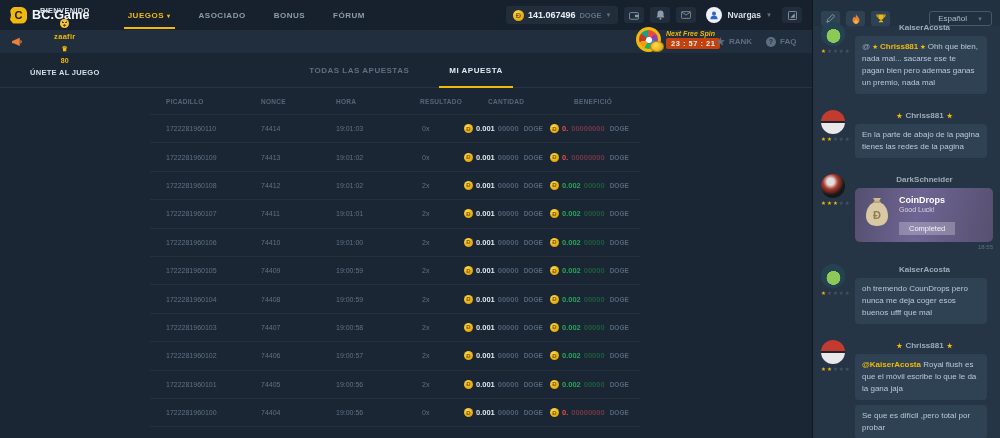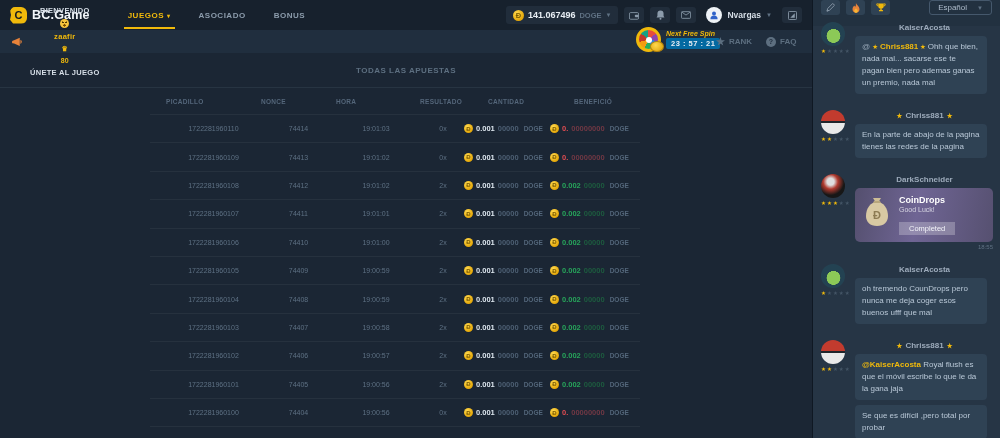--- a/index.html
+++ b/index.html
@@ -43,54 +43,54 @@
                 radial-gradient(circle at 68% 38%, #4a3400 11%, transparent 13%),
                 radial-gradient(circle at 50% 70%, #7a4b00 15%, transparent 17%), #f7c53c; }
   .spin { position:absolute; left:636px; top:-3px; display:flex; align-items:center; gap:5px; cursor:pointer; }
   .wheel { width:25px; height:25px; border-radius:50%; border:3px solid #f0b90b; position:relative; flex-shrink:0;
     background:conic-gradient(#e74c3c 0 14%,#8e44ad 14% 28%,#2e86de 28% 43%,#27ae60 43% 57%,#f39c12 57% 71%,#c0392b 71% 86%,#16a085 86% 100%); }
   .wheel::after { content:""; position:absolute; left:50%; top:50%; width:6px; height:6px; margin:-3px 0 0 -3px; border-radius:50%; background:#fff; }
   .wheel::before { content:""; position:absolute; right:-6px; bottom:-3px; width:12px; height:9px; border-radius:50%;
     background:radial-gradient(circle at 40% 35%,#ffd84d,#d99e06); border:1px solid #b8860b; }
   .spin-col { display:flex; flex-direction:column; gap:1px; }
   .spin-label { font-size:7px; font-weight:bold; font-style:italic; color:#f0b90b; }
-  .spin-timer { background:#0369a1; border-radius:2px; padding:1px 5px; font-size:7.5px; font-weight:bold; color:#e8eef4; letter-spacing:.5px; }
+  .spin-timer { background:#c2410c; border-radius:2px; padding:1px 5px; font-size:7.5px; font-weight:bold; color:#e8eef4; letter-spacing:.5px; }
   .w-link { position:absolute; display:flex; align-items:center; gap:4px; font-size:8px; font-weight:bold; color:#5d6f80; cursor:pointer; }
   .w-link.rank { left:716px; }
   .w-link.faq { left:766px; }
   .star-glyph { font-size:10px; line-height:1; }
   .q-circle { width:10px; height:10px; border-radius:50%; background:#5d6f80; color:#202e3e; font-size:7px; font-weight:bold;
     display:inline-flex; align-items:center; justify-content:center; }
 
   
   .content { flex:1; background:#1b2634; }
   .tabs { height:35px; display:flex; justify-content:center; align-items:center; gap:40px; border-bottom:1px solid #27344226; border-bottom:1px solid #273442; }
   .tab { position:relative; height:100%; display:flex; align-items:center; font-size:8px; font-weight:bold;
     letter-spacing:.5px; color:#5d6f80; cursor:pointer; }
   .tab.active { color:#e2e9f0; }
   .tab.active::after { content:""; position:absolute; left:-10px; right:-10px; bottom:-1px; height:2px; background:#f0b90b; }
   .tbody { margin-left:150px; width:490px; }
   .grid { display:grid; grid-template-columns:95px 75px 80px 48px 86px 90px; align-items:center; padding-left:16px; }
   .thead { height:26px; font-size:6.5px; font-weight:bold; color:#54667a; letter-spacing:.3px; }
   .thead .h5,.thead .h6 { padding-left:24px; }
   .thead .h4 { padding-left:4px; }
-  .trow { height:28.4px; font-size:7px; color:#5e7184; border-top:1px solid rgba(255,255,255,.05); cursor:pointer;text-align:center; }
+  .trow { height:28.4px; font-size:7px; color:#5e7184; border-top:1px solid rgba(255,255,255,.05); cursor:pointer; }
   .tbody { border-bottom:1px solid rgba(255,255,255,.05); }
   .c-result { padding-left:6px; }
   .c-money { display:flex; align-items:center; gap:3px; white-space:nowrap; }
   .c-money .coin { width:9px; height:9px; font-size:6px; }
   .m-main { font-size:7.5px; font-weight:bold; color:#dce5ed; }
   .m-dim { font-size:7.5px; font-weight:bold; color:#4d5f73; }
   .m-unit { font-size:6.5px; font-weight:bold; color:#53667a; margin-left:2px; }
   .win .m-main { color:#27a55b; } .win .m-dim { color:#1d5c3f; }
   .lose .m-main { color:#e14d52; } .lose .m-dim { color:#713844; }
 
   
   .sidebar { width:188px; background:#263545; border-left:1px solid #0f1823; display:flex; flex-direction:column; }
-  .sb-header { height:26px; display:flex; align-items:flex-start; gap:6px; padding:0 8px; flex-shrink:0; background:#223140; }
+  .sb-header { height:26px; display:flex; align-items:flex-end; gap:6px; padding:0 8px; flex-shrink:0; background:#223140; }
   .sb-icon-btn { width:19px; height:15px; border-radius:3px; background:#2f4254; display:flex; align-items:center; justify-content:center; cursor:pointer; }
   .lang-btn { margin-left:auto; display:flex; align-items:center; gap:10px; border:1px solid #45586c; border-radius:3px;
     padding:2px 8px; font-size:8px; color:#aebccb; cursor:pointer; }
   .chat { flex:1; overflow:hidden; padding:0 6px; margin-top:-6px; display:flex; flex-direction:column; gap:9px; }
   .msg { display:flex; }
   .msg-left { width:32px; flex-shrink:0; display:flex; flex-direction:column; gap:3px; padding-left:2px; padding-top:2px; }
   .avatar { width:24px; height:24px; border-radius:50%; cursor:pointer; flex-shrink:0; }
   .av-kaiser { background:radial-gradient(circle at 52% 58%,#8cc957 36%,#234252 38%); }
   .av-chriss { background:linear-gradient(180deg,#c23b2e 0 46%,#20262c 46% 56%,#e9e9e9 56%); }
   .av-dark { background:radial-gradient(circle at 40% 32%,#dfdfdf 16%,#b03a2e 34%,#171717 62%); }
@@ -123,20 +123,21 @@
 
     <div class="navbar">
       <div class="logo">
         <div class="logo-badge">C</div>
         <div class="logo-text">BC.Game</div>
       </div>
       <div class="menu" id="nav-menu">
           <div class="menu-item active">JUEGOS<span class="caret">▾</span></div>
           <div class="menu-item">ASOCIADO</div>
           <div class="menu-item">BONUS</div>
+          <div class="menu-item">FÓRUM</div>
         </div>
       <div class="nav-right">
         <div class="balance-pill">
           <span class="coin">Đ</span>
           <span class="balance-amt">141.067496</span>
           <span class="balance-unit">DOGE</span>
           <span class="caret-sm">▼</span>
         </div>
         <div class="icon-btn">
           <svg class="ic" width="10" height="9" viewBox="0 0 12 10">
@@ -202,20 +203,21 @@
       </div>
       <div class="w-link faq">
         <span class="q-circle">?</span>
         <span>FAQ</span>
       </div>
     </div>
 
     <div class="content">
       <div class="tabs" id="tabs">
           <div class="tab">TODAS LAS APUESTAS</div>
+          <div class="tab active">MI APUESTA</div>
         </div>
       <div class="tbody">
         <div class="grid thead" id="thead">
             <div class="h1">PICADILLO</div>
             <div class="h2">NONCE</div>
             <div class="h3">HORA</div>
             <div class="h4">RESULTADO</div>
             <div class="h5">CANTIDAD</div>
             <div class="h6">BENEFICIÓ</div>
           </div>

